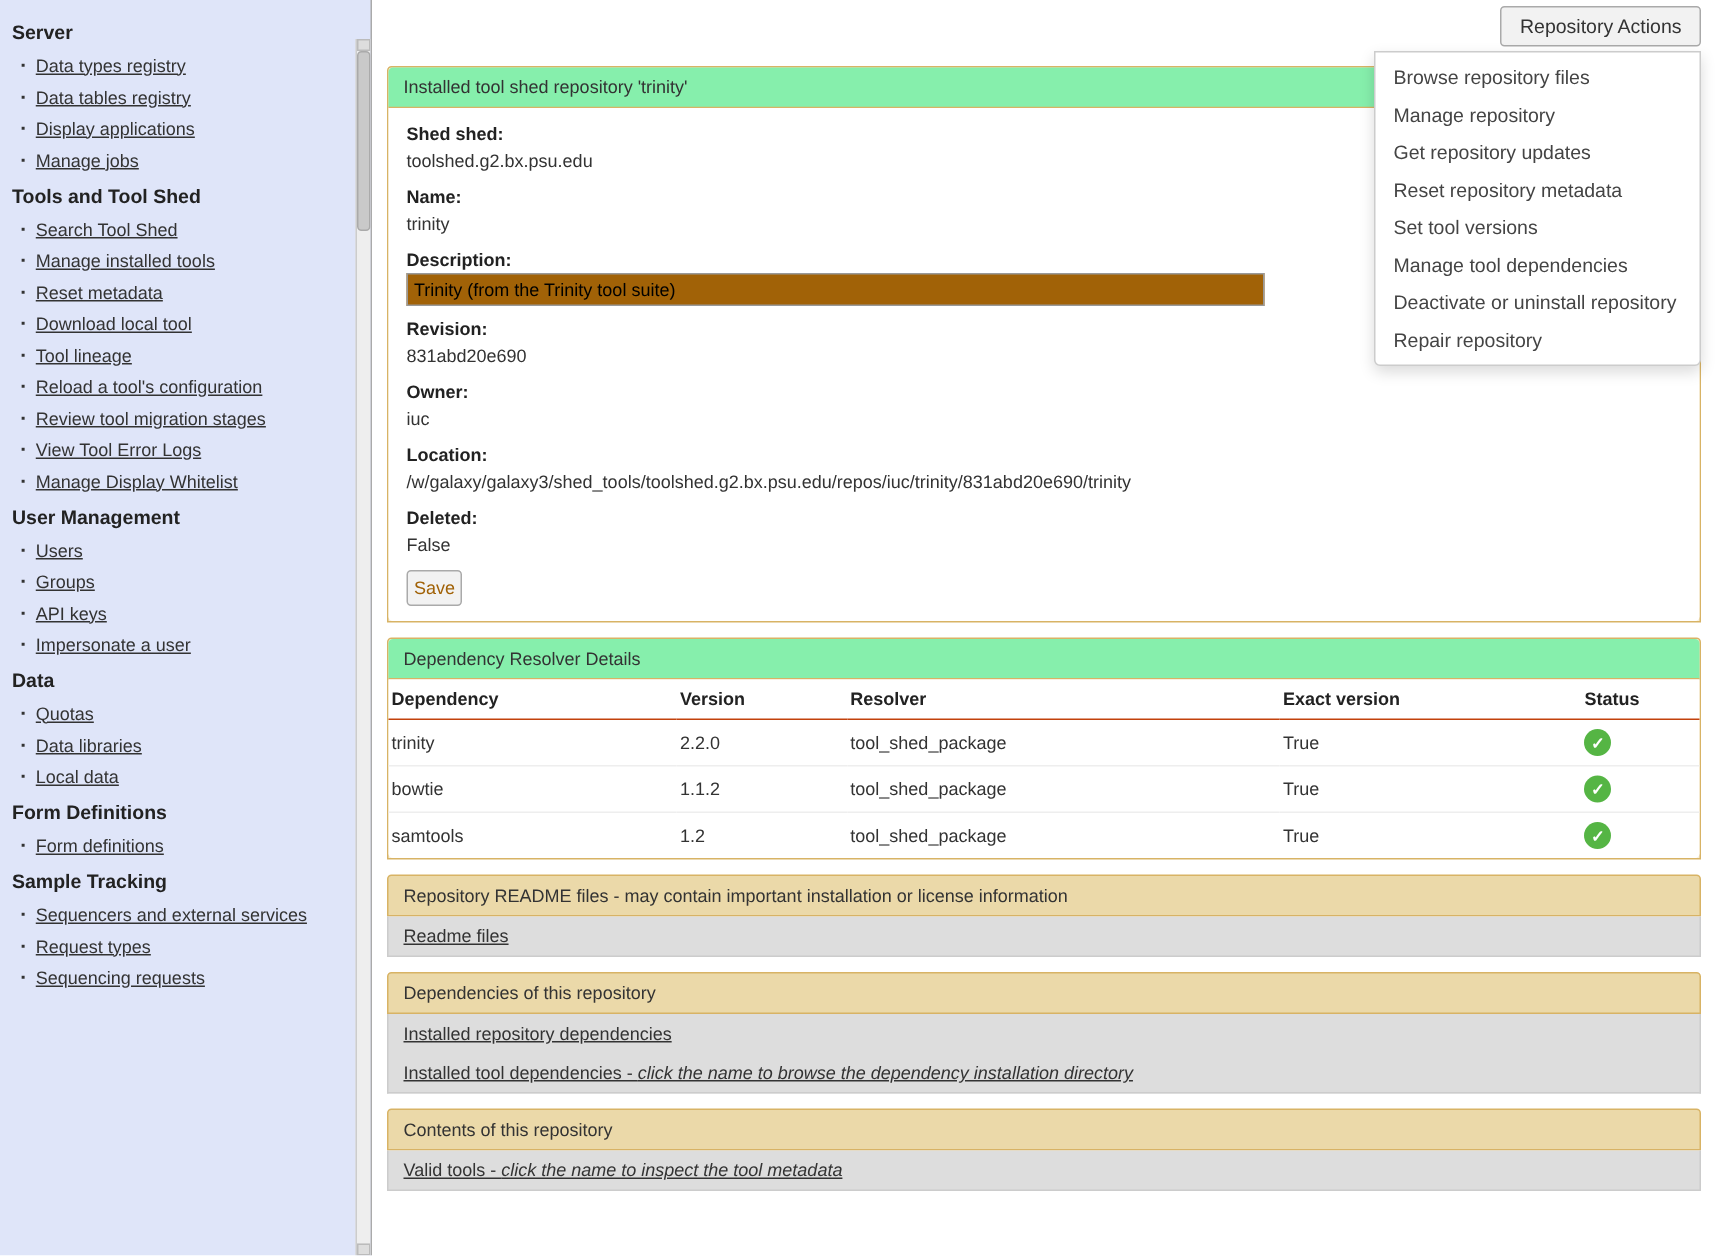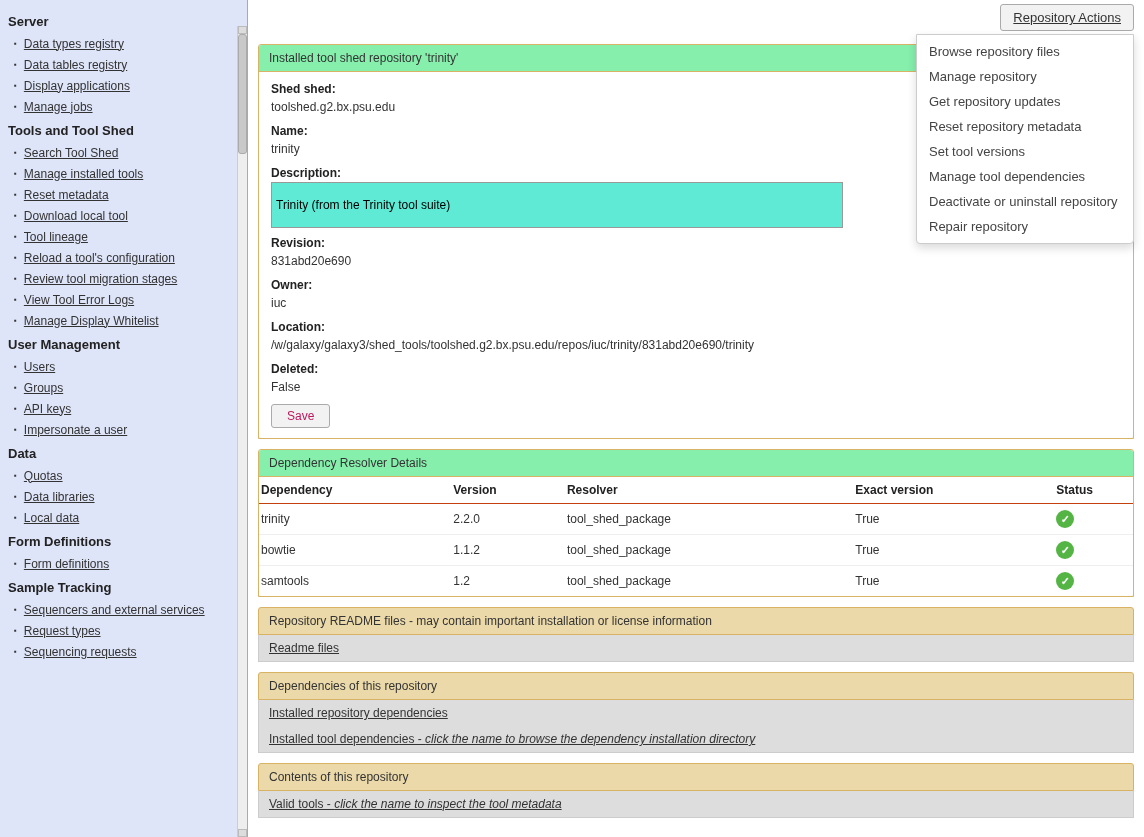--- a/index.html
+++ b/index.html
@@ -23,37 +23,37 @@
 
   
   .main { flex:1; position:relative; padding:8px 10px 0 10px; overflow:auto; height:837px;}
   .panel { background:#f9f1dc; border:1px solid #d8b365; border-radius:3px 3px 0 0; margin-bottom:10px;}
   .panel-hd { background:#86efac; border-bottom:1px solid #d8b365; padding:6px 10px; font-size:12px; font-weight:normal; color:#333; border-radius:3px 3px 0 0;}
   .panel-body { background:#fff; padding:10px 12px; border-radius:0 0 3px 3px;}
   .panel-body.nopad { padding:0;}
   .field { margin-bottom:8px;}
   .field .label { font-size:12px; font-weight:bold; color:#222; margin-bottom:2px;}
   .field .val { font-size:12px; color:#333; padding:2px 0;}
-  .textbox { width:572px; max-width:572px; font-size:12px; padding:15px 4px; border:1px solid #999; background:#5eead4; font-family:inherit;}
-  .btn { display:inline-block; background:#f2f2f2; border:1px solid #aaa; color:#be185d; font-size:12px; padding:4px 15px; border-radius:3px; cursor:pointer;}
+  .textbox { width:572px; max-width:572px; font-size:12px; padding:3px 4px; border:1px solid #999; background:#a16207; font-family:inherit;}
+  .btn { display:inline-block; background:#f2f2f2; border:1px solid #aaa; color:#a16207; font-size:12px; padding:4px 4px; border-radius:3px; cursor:pointer;}
 
   table.deps { width:100%; border-collapse:collapse; font-size:12px;}
   table.deps th { text-align:left; font-weight:bold; color:#222; border-bottom:1px solid #c2410c; padding:6px 8px 6px 2px;}
   table.deps td { padding:6px 8px 6px 2px; border-top:1px solid #eee; text-align:left;}
   table.deps td.status { text-align:left;}
   .check-icon { display:inline-flex; width:18px; height:18px; background:#55b544; border-radius:50%; color:#fff; font-size:11px; justify-content:center; align-items:center; font-weight:bold;}
 
   .sub-hd { background:#ebd9a9; border:1px solid #d8b365; border-radius:3px 3px 0 0; padding:6px 10px; font-size:12px; color:#333; margin-bottom:0;}
   .sub-row { background:#ddd; border:1px solid #ccc; border-top:0; padding:6px 10px; font-size:12px; color:#333; margin-bottom:10px;}
   .sub-row a{ color:#333; text-decoration:underline;}
   .sub-row .ital{ font-style:italic;}
 
   
   .menu-btn-wrap { position:absolute; top:4px; right:10px;}
-  .menu-btn { background:#f2f2f2; border:1px solid #aaa; border-radius:3px; padding:5px 12px; font-size:13px; color:#333; cursor:pointer;text-decoration:underline;}
+  .menu-btn { background:#f2f2f2; border:1px solid #aaa; border-radius:3px; padding:5px 12px; font-size:13px; color:#333; cursor:pointer;}
   .dropdown { position:absolute; top:30px; right:0; width:218px; background:#fff; border:1px solid #ccc; border-radius:0 0 4px 4px; box-shadow:0 4px 10px rgba(0,0,0,.15); z-index:50; padding:4px 0;}
   .dropdown .item { padding:5px 12px; font-size:13px; color:#444; cursor:pointer;}
 </style>
 </head>
 <body>
 
 <div class="app">
 
   <div class="sidebar">
     <div class="sidebar-body" id="sidebar-body">

